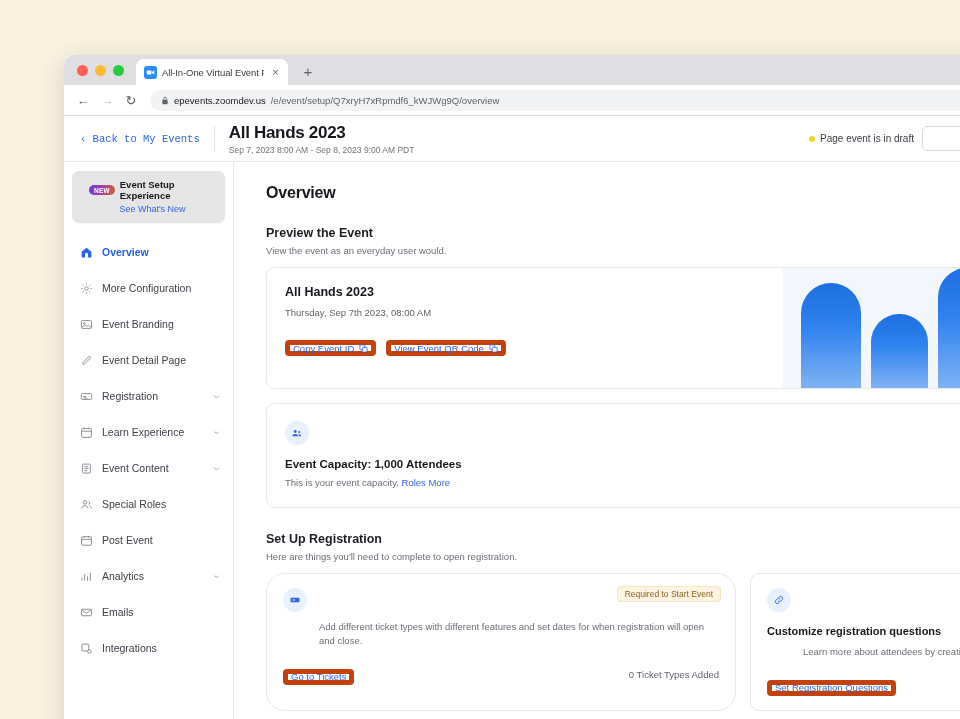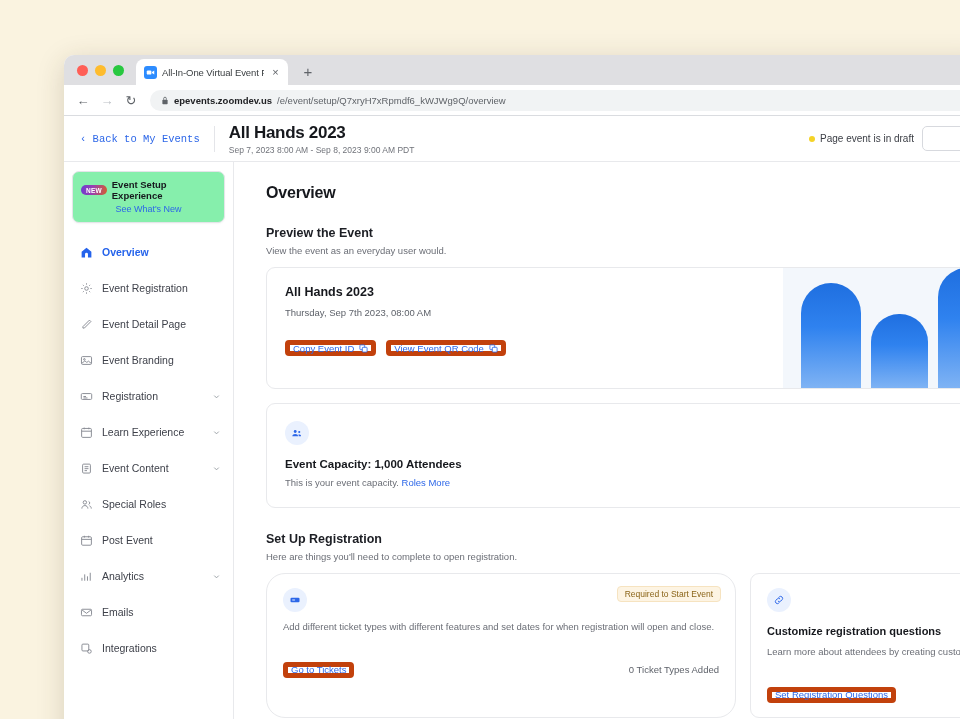--- a/index.html
+++ b/index.html
@@ -91,21 +91,21 @@
     display: flex; align-items: center;
     gap: 5px;
     padding: 0 11px;
     margin-left: 6px;
     font-size: 9.5px;
     color: #9aa0a6;
     overflow: hidden;
     white-space: nowrap;
   }
   .lock { flex: 0 0 auto; display: block; }
-  .url-strong { color: #202124; font-weight: bold; }
+  .url-strong { color: #202124; font-weight: normal; }
   .url-rest { color: #5f6368; }
 
   .chrome-sep { height: 1px; background: #dadce0; }
 
   
   .page { position: relative; background: #fff; height: 639px; }
 
   
   .app-header {
     height: 46px;
@@ -144,22 +144,22 @@
     width: 170px; flex: 0 0 170px;
     border-right: 1px solid #e8e9ec;
     background: #fff;
     padding: 9px 0 0 0;
     overflow: hidden;
   }
   .promo {
     margin: 0 8px 11px 8px;
     border: 1px solid #e4e5e9;
     border-radius: 7px;
-    padding: 7px 8px 8px 8px;
-    background: #86efac;
+    padding: 7px 8px 8px 16px;
+    background: #e5e5e5;
     box-shadow: 0 1px 2px rgba(16,24,40,.04);
   }
   .promo-top { display: flex; align-items: center; gap: 5px; }
   .new-badge {
     font-size: 6.5px; font-weight: bold; color: #fff;
     background: linear-gradient(100deg,#6d3bd4 0%,#9a3fb0 45%,#d4602d 100%);
     border-radius: 8px; padding: 1.5px 5px;
     letter-spacing: .2px;
   }
   .promo-title { font-size: 9.5px; font-weight: bold; color: #16181d; }
@@ -262,22 +262,22 @@
   .reg-card.c1 { width: 470px; border-radius: 19px; }
   .reg-card.c2 { width: 470px; }
   .req-badge {
     position: absolute; right: 14px; top: 12px;
     font-size: 8.5px; color: #8a6418;
     background: #fdf4e3; border: 1px solid #f6e3c0;
     border-radius: 4px; padding: 2px 7px;
     white-space: nowrap;
   }
   .reg-title { font-size: 11px; font-weight: bold; color: #16181d; margin-top: 13px; }
-  .reg-desc { font-size: 9.5px; color: #6b6e76; margin-top: 8px; line-height: 1.45; }
-  .reg-foot { display: flex; align-items: center; margin-top: 28px; }
+  .reg-desc { font-size: 9.5px; color: #6b6e76; margin-top: 8px; line-height: 1.45; margin-left: 36px; }
+  .reg-foot { display: flex; margin-top: 21px; }
   .reg-count { margin-left: auto; font-size: 9.5px; color: #5e626a; white-space: nowrap; }
 </style>
 </head>
 <body>
 
 <div class="browser">
 
   <div class="tabstrip">
     <div class="traffic">
       <div class="dot red"></div>
@@ -351,41 +351,41 @@
           <span class="nav-label">Overview</span>
         </div>
 
         <div class="nav-item">
           <span class="ico">
               <svg width="13" height="13" viewBox="0 0 16 16" fill="none" stroke="currentColor" stroke-width="1.2">
                 <circle cx="8" cy="8" r="2.2"></circle>
                 <path d="M8 1.6v1.6M8 12.8v1.6M1.6 8h1.6M12.8 8h1.6M3.5 3.5l1.1 1.1M11.4 11.4l1.1 1.1M12.5 3.5l-1.1 1.1M4.6 11.4l-1.1 1.1"></path>
               </svg>
             </span>
-          <span class="nav-label">Event Registration</span>
-        </div>
-
-        <div class="nav-item">
-          <span class="ico">
-              <svg width="13" height="13" viewBox="0 0 16 16" fill="none" stroke="currentColor" stroke-width="1.2">
-                <path d="M11.6 2.6l1.8 1.8-8 8H3.6v-1.8z"></path>
-              </svg>
-            </span>
-          <span class="nav-label">Event Detail Page</span>
+          <span class="nav-label">More Configuration</span>
         </div>
 
         <div class="nav-item">
           <span class="ico">
               <svg width="13" height="13" viewBox="0 0 16 16" fill="none" stroke="currentColor" stroke-width="1.2">
                 <rect x="1.8" y="3.2" width="12.4" height="9.6" rx="1.4"></rect>
                 <circle cx="5.4" cy="6.6" r="1"></circle>
                 <path d="M2.4 11.4 6 8.4l2.4 2 2-1.6 3.2 2.6"></path>
               </svg>
             </span>
           <span class="nav-label">Event Branding</span>
+        </div>
+
+        <div class="nav-item">
+          <span class="ico">
+              <svg width="13" height="13" viewBox="0 0 16 16" fill="none" stroke="currentColor" stroke-width="1.2">
+                <path d="M11.6 2.6l1.8 1.8-8 8H3.6v-1.8z"></path>
+              </svg>
+            </span>
+          <span class="nav-label">Event Detail Page</span>
         </div>
 
         <div class="nav-item">
           <span class="ico">
               <svg width="13" height="13" viewBox="0 0 16 16" fill="none" stroke="currentColor" stroke-width="1.2">
                 <rect x="1.6" y="4.4" width="12.8" height="7.2" rx="1.3"></rect>
                 <path d="M4.2 8h3.2M4.2 9.8h5"></path>
               </svg>
             </span>
           <span class="nav-label">Registration</span>

